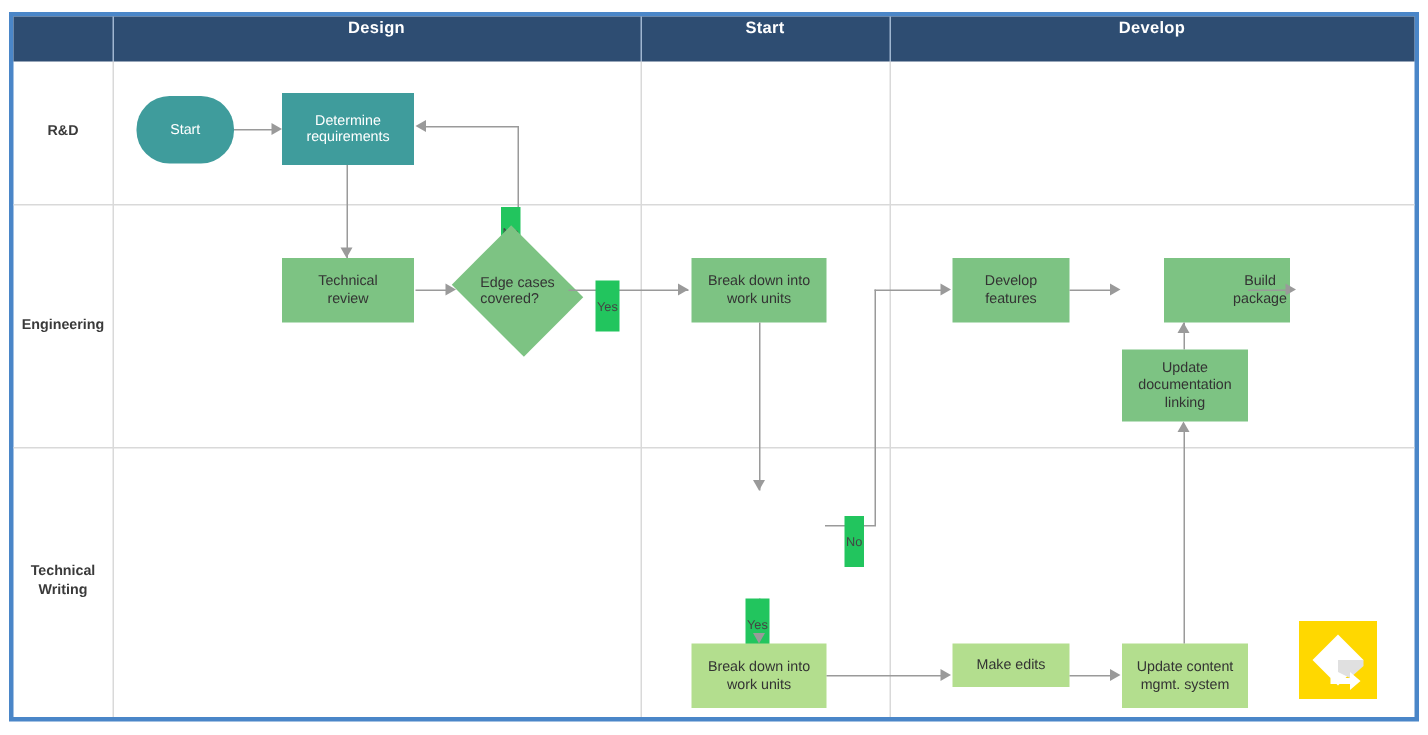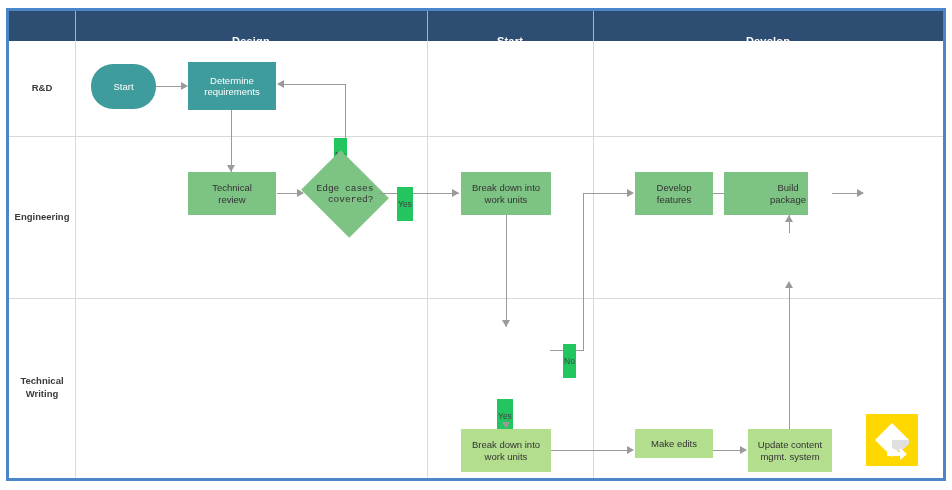--- a/index.html
+++ b/index.html
@@ -5,21 +5,21 @@
   html,body{margin:0;padding:0;background:#ffffff;}
   body{font-family:"Liberation Sans","DejaVu Sans",sans-serif;}
   #stage{position:relative;width:952px;height:490px;overflow:hidden;background:#ffffff;}
 
   
   .frame{position:absolute;left:6px;top:8px;width:940px;height:473px;
          border:3px solid #4a86c8;box-sizing:border-box;background:#fff;}
 
   
   .hdr-band{position:absolute;left:9px;top:11px;width:934px;height:30px;background:#2e4d72;}
-  .hdr-cell{position:absolute;top:26px;height:30px;display:flex;align-items:center;
+  .hdr-cell{position:absolute;top:4px;height:30px;display:flex;align-items:center;
             justify-content:center;color:#ffffff;font-size:11px;font-weight:bold;letter-spacing:.2px;}
   .hdr-sep{position:absolute;top:11px;width:1px;height:30px;background:#9fb6d0;}
 
   
   .lane-sep{position:absolute;left:9px;width:934px;height:1px;background:#d9d9d9;}
   .col-sep{position:absolute;width:1px;background:#d9d9d9;}
   .lane-label{position:absolute;left:9px;width:66px;display:flex;align-items:center;
               justify-content:center;text-align:left;font-size:9.5px;font-weight:bold;color:#3a3a3a;line-height:1.35;}
 
   
@@ -27,21 +27,21 @@
          text-align:center;line-height:1.2;box-sizing:border-box;}
   .box{font-size:9.5px;}
   .teal{background:#3f9c9c;color:#ffffff;}
   .green{background:#7dc383;color:#333333;}
   .lgreen{background:#b3de8e;color:#333333;}
   .rounded{border-radius:22px;}
 
   .diamond{position:absolute;}
   .diamond .dshape{position:absolute;inset:0;transform:rotate(45deg);}
   .diamond .dtext{position:absolute;inset:0;display:flex;align-items:center;
-                  justify-content:center;text-align:right;font-size:9.5px;color:#333;line-height:1.2;font-family:Liberation Mono, monospace;}
+                  justify-content:center;text-align:left;font-size:9.5px;color:#333;line-height:1.2;}
   .d-green .dshape{background:#7dc383;}
   .d-lgreen .dshape{background:#b3de8e;}
 
   .hexwrap{position:absolute;}
   .hexwrap .hx{position:absolute;inset:0;background:#7dc383;
      clip-path:polygon(22% 0,78% 0,100% 50%,78% 100%,22% 100%,0 50%);}
   .hexwrap .hxt{position:absolute;inset:0;display:flex;align-items:center;
      justify-content:center;font-size:9.5px;color:#333;}
 
   
@@ -140,29 +140,34 @@
   <div class="arw arw-r" style="left:627px;top:189px;"></div>
 
   <div class="shape box green" style="left:635px;top:172px;width:78px;height:43px;flex-direction:column;">
     <span>Develop</span>
     <span>features</span>
   </div>
 
   <div class="ln lnh" style="left:713px;top:193px;width:28px;"></div>
   <div class="arw arw-r" style="left:740px;top:189px;"></div>
 
-  <div class="shape box green" style="left:724px;top:172px;width:84px;height:43px;padding-left:44px;">Build package</div>
+  <div class="shape box green" style="left:776px;top:172px;width:84px;height:43px;padding-left:44px;">Build package</div>
 
   <div class="ln lnh" style="left:832px;top:193px;width:26px;"></div>
   <div class="arw arw-r" style="left:857px;top:189px;"></div>
 
 
   <div class="ln lnv" style="left:789px;top:215px;height:18px;"></div>
   <div class="arw arw-u" style="left:785px;top:215px;"></div>
 
+  <div class="shape box green" style="left:748px;top:233px;width:84px;height:48px;flex-direction:column;">
+    <span>Update</span>
+    <span>documentation</span>
+    <span>linking</span>
+  </div>
 
 
   <div class="ln lnh" style="left:550px;top:350px;width:34px;"></div>
   <div class="elbl" style="left:563px;top:344px;">No</div>
 
   <div class="ln lnv" style="left:506px;top:399px;height:30px;"></div>
   <div class="elbl" style="left:497px;top:399px;">Yes</div>
   <div class="arw arw-d" style="left:502px;top:422px;"></div>
 
   <div class="shape box lgreen" style="left:461px;top:429px;width:90px;height:43px;flex-direction:column;">

